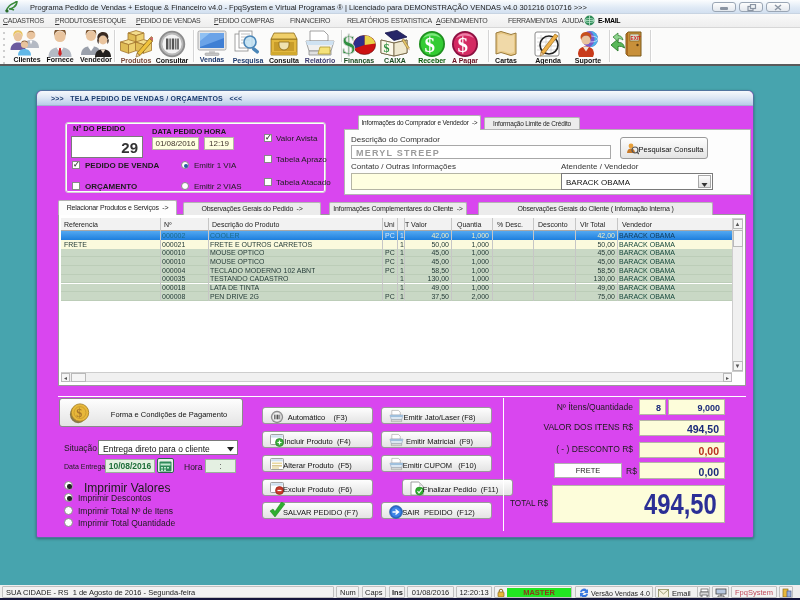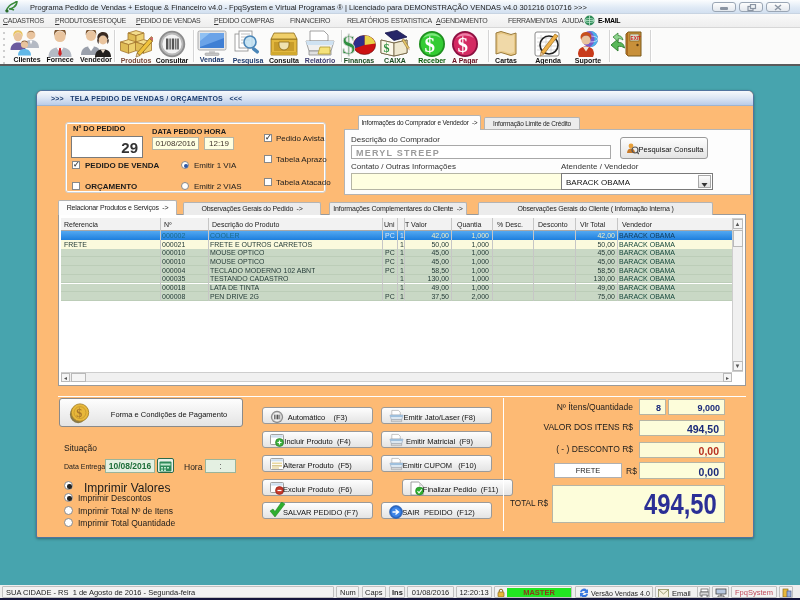--- a/index.html
+++ b/index.html
@@ -13,21 +13,21 @@
 .mi{position:absolute;top:17px;font-size:7px;letter-spacing:-0.3px;color:#3a3a3a;white-space:nowrap;}
 #toolbar{left:0;top:28px;width:800px;height:36px;background:#fbfbfa;}
 #tbline{left:0;top:64px;width:800px;height:2px;background:#5a5a5a;}
 .tbsep{position:absolute;top:2px;width:1px;height:32px;background:#d5d5d5;box-shadow:1px 0 0 #ffffff;}
 .tbi{position:absolute;top:2px;text-align:center;}
 .tbi svg{display:block;margin:0 auto;}
 .tbl{font-size:7px;font-weight:bold;color:#111;margin-top:-1px;white-space:nowrap;}
 
 #desktop{left:0;top:66px;width:800px;height:519px;background:#47A4AE;}
 
-#win{left:36px;top:24px;width:718px;height:448px;background:#fdba74;border:1px solid #51749f;border-radius:6px 6px 2px 2px;box-shadow:0 1px 3px rgba(0,0,0,.35);}
+#win{left:36px;top:24px;width:718px;height:448px;background:#d946ef;border:1px solid #51749f;border-radius:6px 6px 2px 2px;box-shadow:0 1px 3px rgba(0,0,0,.35);}
 #wincap{left:0;top:0;width:716px;height:15px;background:linear-gradient(#f6f9fc,#dce6f4 50%,#b9cce9);border-bottom:1px solid #9fb4cf;border-radius:5px 5px 0 0;}
 #wincaptext{left:14px;top:4px;font-size:7px;font-weight:bold;color:#1b3c6e;letter-spacing:.2px;white-space:nowrap;}
 .gbox{border:1px solid #d2d2d2;box-shadow:inset 0 0 0 1px #ffffff;border-radius:3px;}
 .lbl{position:absolute;font-size:8px;color:#1c1c1c;white-space:nowrap;}
 .field{position:absolute;background:#fff;border:1px solid #9c9c9c;}
 .yfield{position:absolute;background:#ffffe1;border:1px solid #b5b5a5;}
 .cb{position:absolute;width:8px;height:8px;background:#fff;border:1px solid #888;}
 .cb .tick{position:absolute;left:0px;top:-2px;font-size:8px;color:#444;font-weight:bold;}
 .rad{position:absolute;width:8px;height:8px;background:#fff;border:1px solid #888;border-radius:50%;}
 .rad .dot{position:absolute;left:2px;top:2px;width:4px;height:4px;border-radius:50%;background:#2b56a5;}
@@ -332,21 +332,21 @@
     <div class="lbl" style="left:48px;top:91px;font-weight:bold;">ORÇAMENTO</div>
     <div class="rad" style="left:144px;top:70px;">
         <span class="dot"></span>
       </div>
     <div class="lbl" style="left:157px;top:70px;">Emitir 1 VIA</div>
     <div class="rad" style="left:144px;top:91px;"></div>
     <div class="lbl" style="left:157px;top:91px;">Emitir 2 VIAS</div>
     <div class="cb" style="left:227px;top:43px;">
         <span class="tick">✓</span>
       </div>
-    <div class="lbl" style="left:239px;top:43px;">Pedido Avista</div>
+    <div class="lbl" style="left:239px;top:43px;">Valor Avista</div>
     <div class="cb" style="left:227px;top:64px;"></div>
     <div class="lbl" style="left:239px;top:64px;">Tabela Aprazo</div>
     <div class="cb" style="left:227px;top:87px;"></div>
     <div class="lbl" style="left:239px;top:87px;">Tabela Atacado</div>
 
     <div class="tab tabon" style="left:321px;top:24px;width:123px;height:15px;line-height:14px;font-size:6.5px;">Informações do Comprador e Vendedor&nbsp;&nbsp;-&gt;</div>
     <div class="tab taboff" style="left:447px;top:26px;width:96px;height:13px;line-height:12px;font-size:6.5px;">Informação Limite de Crédito</div>
     <div class="abs" style="left:307px;top:38px;width:407px;height:66px;background:#fdfdfd;border:1px solid #b4b4b4;z-index:2;"></div>
     <div class="lbl" style="left:314px;top:44px;z-index:3;color:#333;">Descrição do Comprador</div>
     <div class="field" style="left:314px;top:54px;width:260px;height:14px;z-index:3;border-color:#a8a8a8;">
@@ -494,20 +494,26 @@
     <div class="btn" style="left:22px;top:307px;width:184px;height:29px;border-color:#8a8a8a;">
         <svg style="position:absolute;left:9px;top:4px;" width="22" height="21" viewBox="0 0 24 22">
           <ellipse cx="10" cy="12" rx="9" ry="9.5" fill="#8a7a4a"></ellipse>
           <ellipse cx="12" cy="10" rx="9.5" ry="9.5" fill="#e8b83a" stroke="#a8842a" stroke-width="1"></ellipse>
           <ellipse cx="12" cy="10" rx="6.5" ry="6.5" fill="none" stroke="#c89a2e" stroke-width="1"></ellipse>
           <text x="8" y="15" font-family="Liberation Serif" font-size="13" font-weight="bold" fill="#a8762a">$</text>
         </svg>
         <div class="bt" style="top:11px;font-size:7.5px;left:34px;width:150px;">Forma e Condições de Pagamento</div>
       </div>
     <div class="lbl" style="left:27px;top:352px;font-size:8.5px;">Situação</div>
+    <div class="field" style="left:61px;top:349px;width:140px;height:15px;border-color:#7a7a7a;">
+        <div style="position:absolute;left:4px;top:3px;font-size:8.5px;color:#111;">Entrega direto para o cliente</div>
+        <svg style="position:absolute;right:2px;top:4px;" width="9" height="8">
+          <path d="M1 2 h7 l-3.5 4.5z" fill="#222"></path>
+        </svg>
+      </div>
     <div class="lbl" style="left:27px;top:372px;font-size:7px;">Data Entrega</div>
     <div class="abs" style="left:68px;top:368px;width:50px;height:14px;background:#e4f0e2;border:1px solid #9ab49a;text-align:center;font-size:8.5px;font-weight:bold;color:#1e6e3a;line-height:13px;">10/08/2016</div>
     <div class="abs" style="left:120px;top:367px;width:17px;height:15px;background:#e8f0e8;border:1px solid #2a6a4a;border-radius:2px;"><svg width="15" height="13" viewBox="0 0 15 13">
           <rect x="1.5" y="1.5" width="12" height="10" rx="1" fill="#2e8a5a"></rect>
           <rect x="2.5" y="3.5" width="10" height="2" fill="#bfe8cf"></rect>
           <g fill="#bfe8cf">
             <rect x="3" y="7" width="2" height="1.5"></rect>
             <rect x="6" y="7" width="2" height="1.5"></rect>
             <rect x="9" y="7" width="2" height="1.5"></rect>
             <rect x="3" y="9.5" width="2" height="1.5"></rect>

